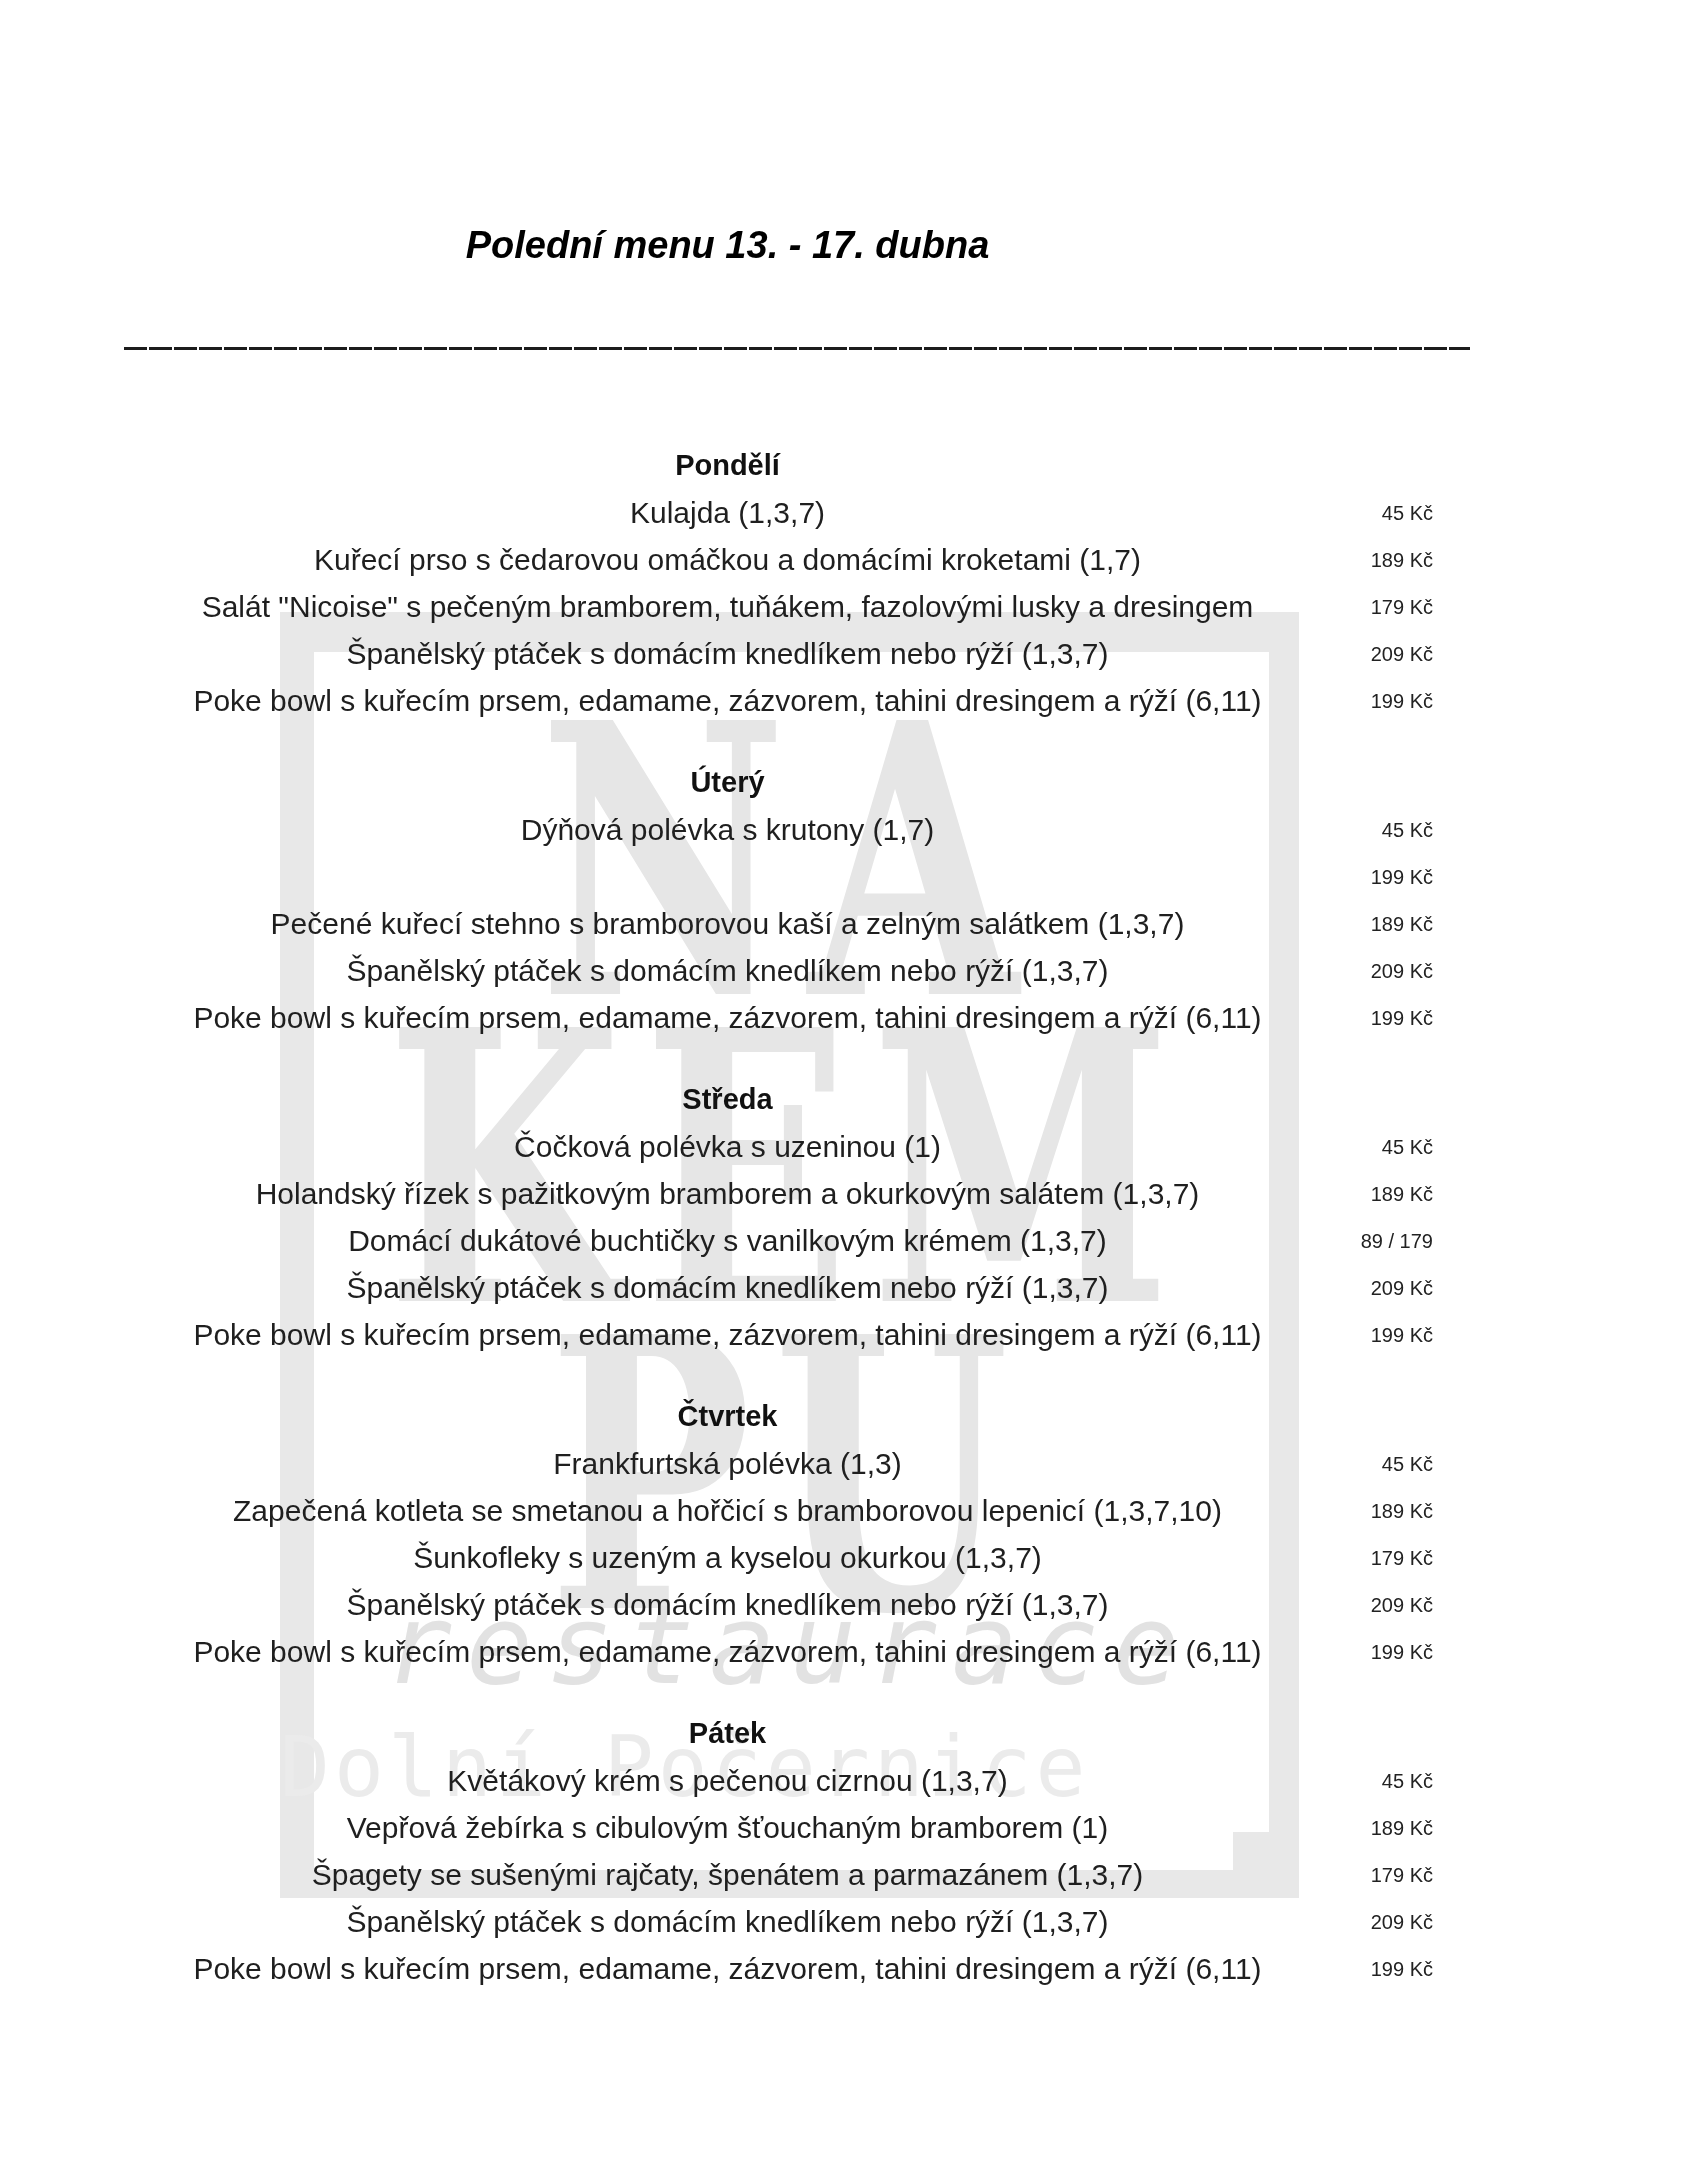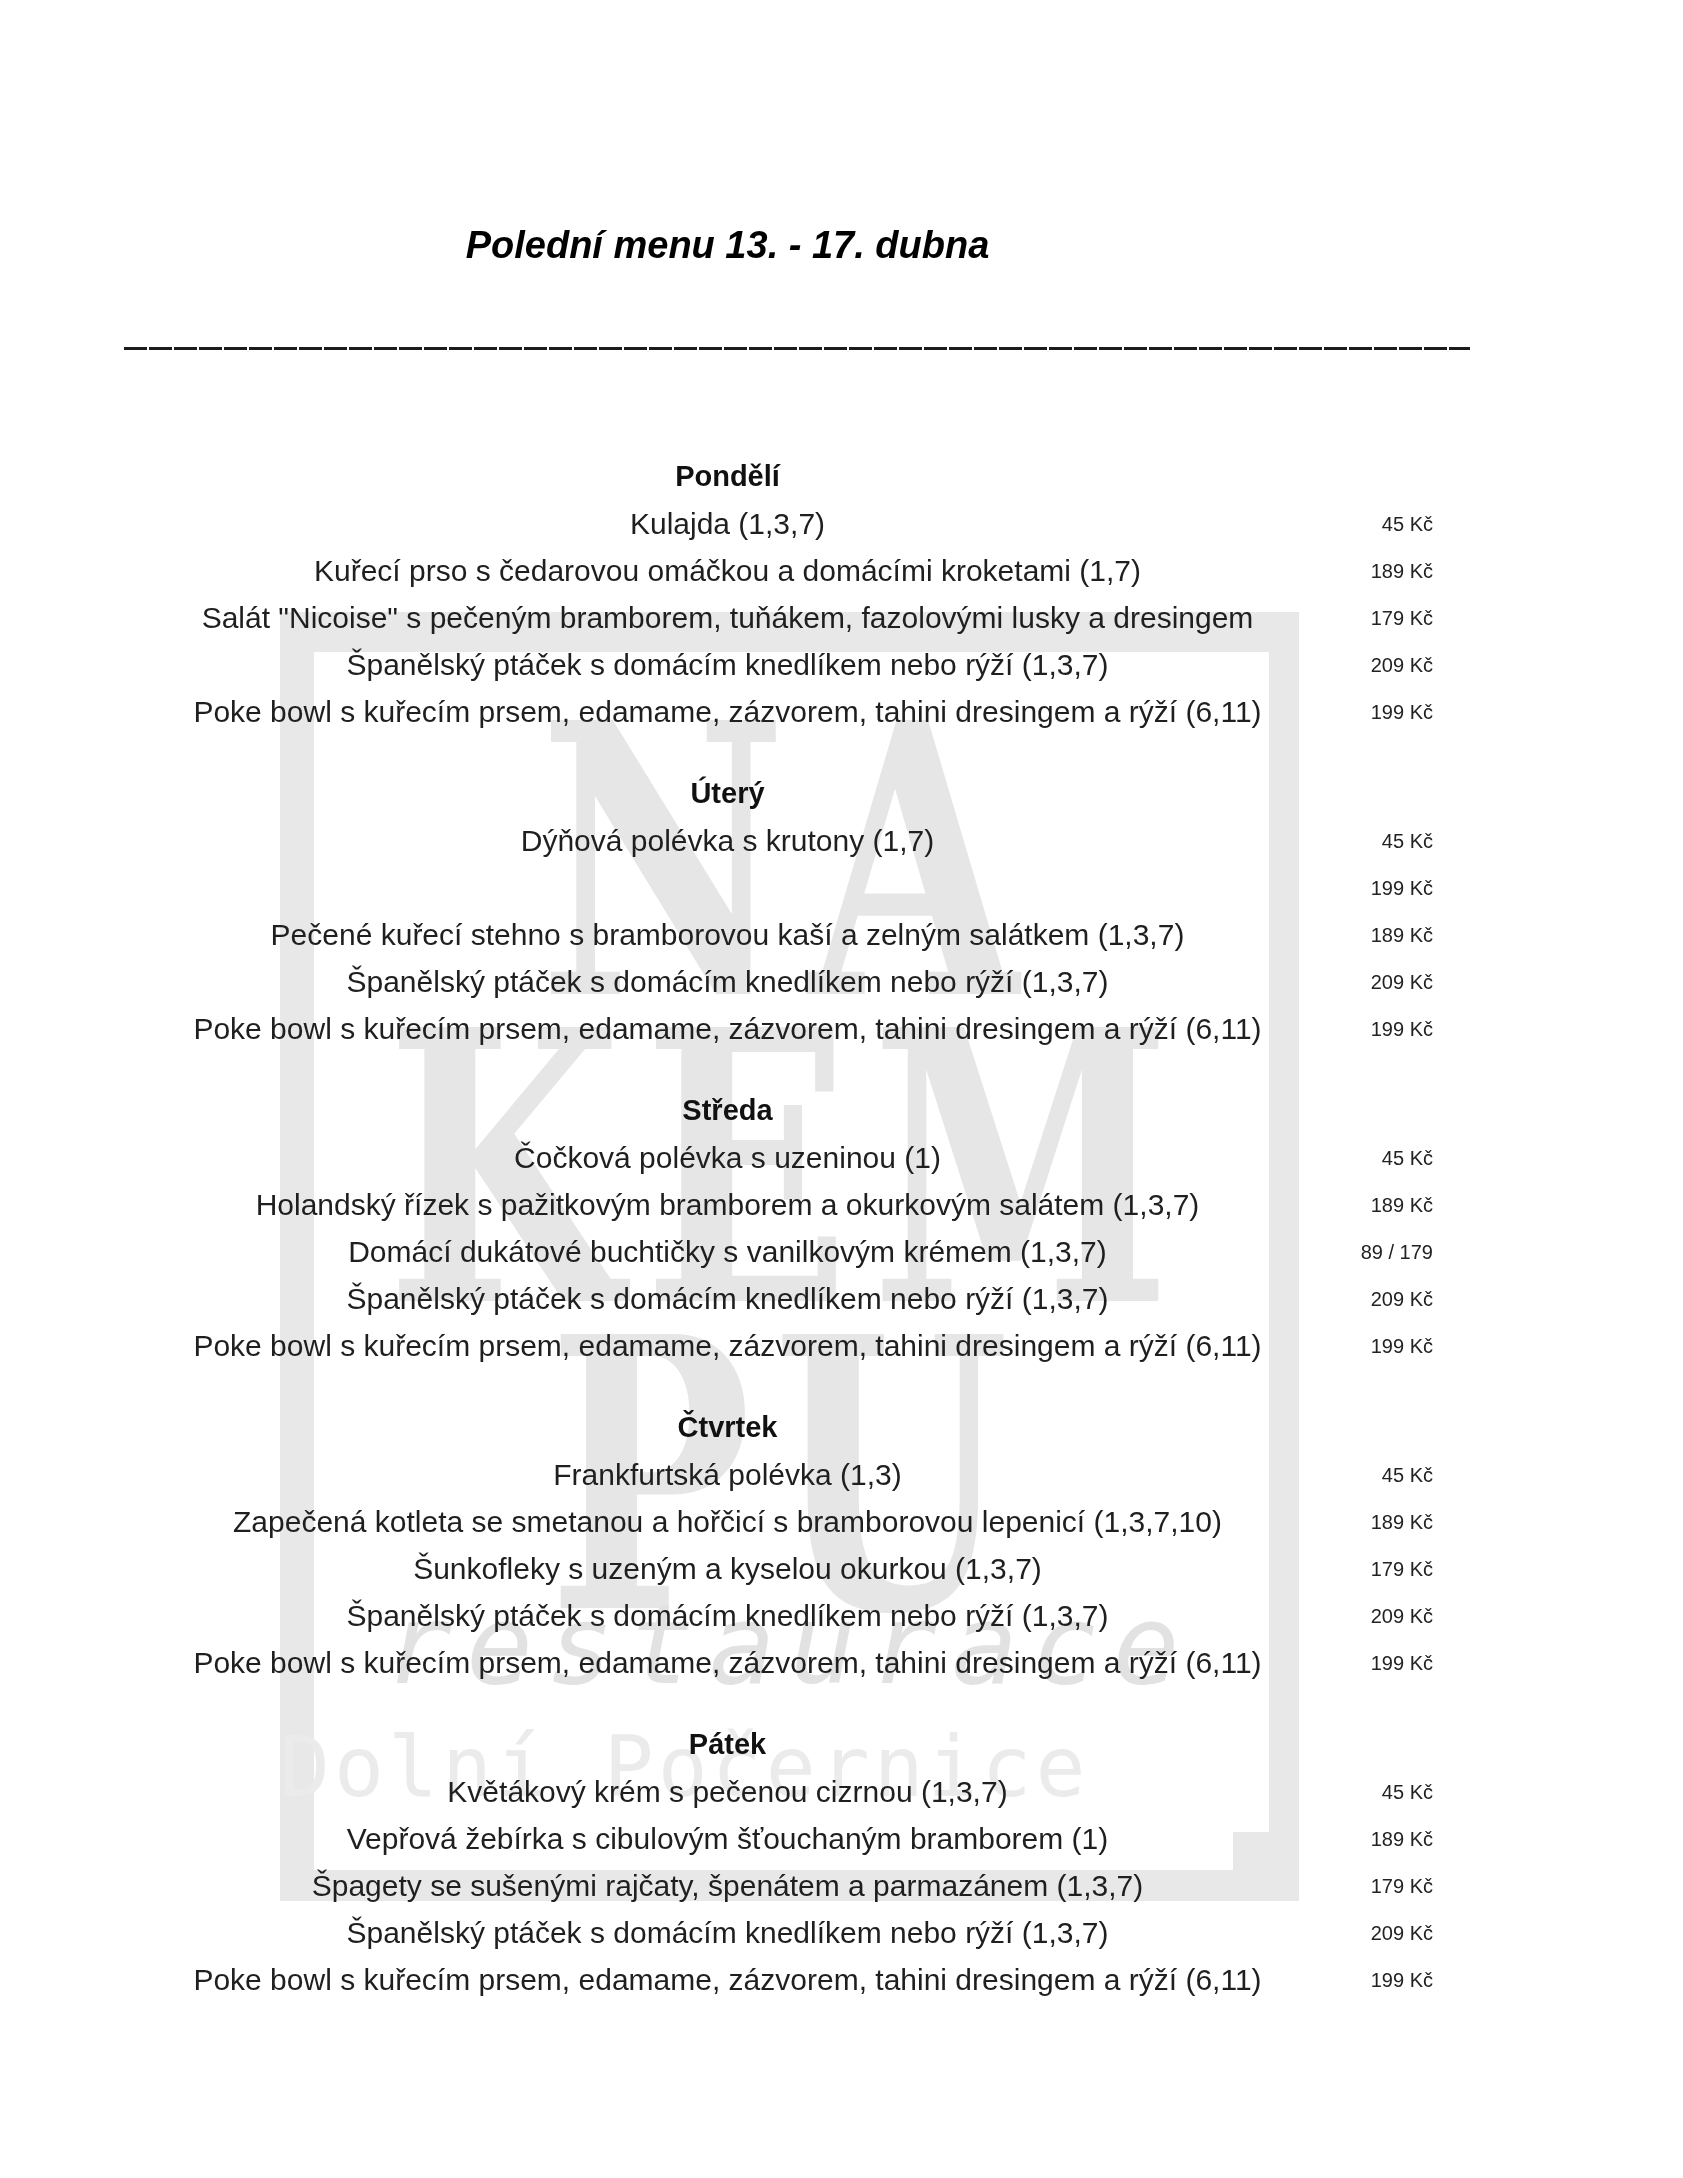--- a/index.html
+++ b/index.html
@@ -60,21 +60,21 @@
     position:absolute;left:104px;top:224px;width:1247px;
     margin:0;text-align:center;
     font-size:38px;font-weight:700;color:#000;font-style:italic;
   }
   .divider{
     position:absolute;left:124px;top:347px;width:1346px;height:3px;
     background:repeating-linear-gradient(90deg,#1c1c1c 0 23px,rgba(0,0,0,0) 23px 25px);
   }
   .menu{position:absolute;left:0;top:437px;width:1683px;}
   .day{margin-top:35px;}
-  .day:first-child{margin-top:16px;}
+  .day:first-child{margin-top:5px;}
   .day-name{
     margin:0 0 0 104px;width:1247px;height:47px;line-height:47px;
     text-align:center;font-size:29px;font-weight:700;color:#111;
   }
   .row{position:relative;height:47px;}
   .item{
     position:absolute;left:104px;width:1247px;top:0;
     text-align:center;font-size:30px;line-height:47px;color:#1f1f1f;
     white-space:nowrap;
   }

